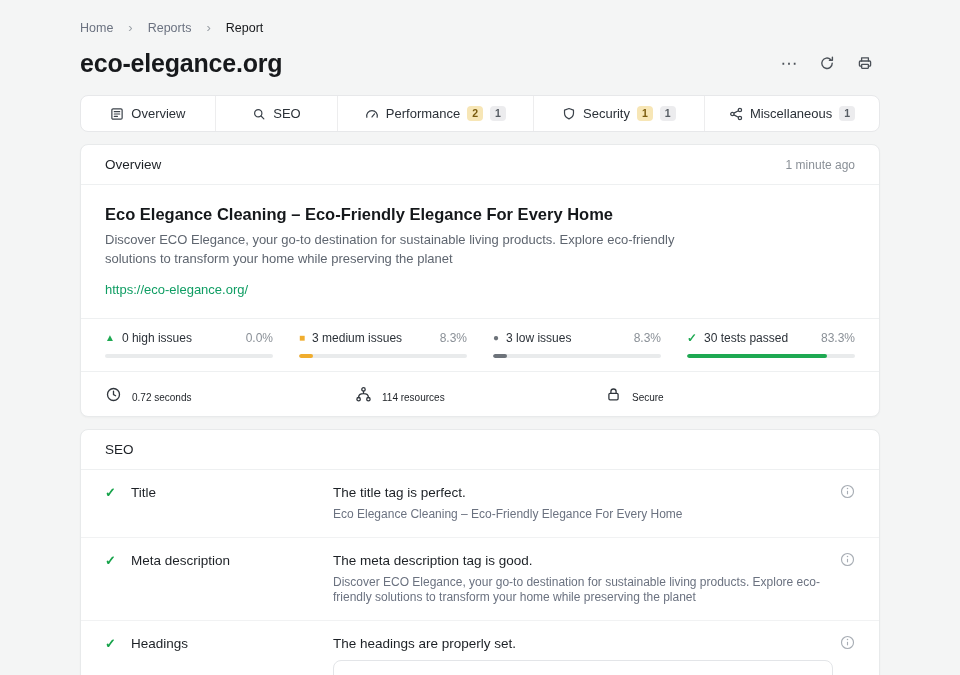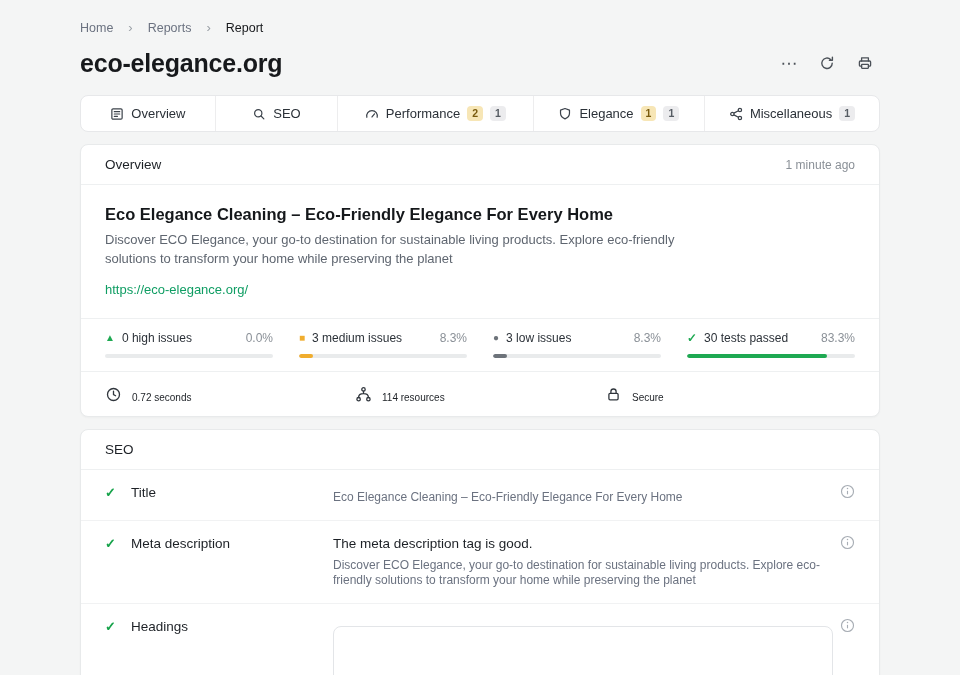--- a/index.html
+++ b/index.html
@@ -145,21 +145,21 @@
       <span>Performance</span>
       <span class="badge warn">2</span>
       <span class="badge neutral">1</span>
     </div>
     <div class="tab" style="flex:173;">
       <span class="ticon">
         <svg width="14" height="14" viewBox="0 0 15 15" fill="none" stroke="currentColor" stroke-width="1.3" stroke-linejoin="round">
           <path d="M7.5 1.6l4.8 1.8v3.3c0 3-2 4.9-4.8 6-2.8-1.1-4.8-3-4.8-6V3.4z"></path>
         </svg>
       </span>
-      <span>Elegance</span>
+      <span>Security</span>
       <span class="badge warn">1</span>
       <span class="badge neutral">1</span>
     </div>
     <div class="tab" style="flex:177;">
       <span class="ticon">
         <svg width="14" height="14" viewBox="0 0 15 15" fill="none" stroke="currentColor" stroke-width="1.3">
           <circle cx="11.7" cy="3.2" r="1.8"></circle>
           <circle cx="3.6" cy="7.5" r="1.8"></circle>
           <circle cx="11.7" cy="11.8" r="1.8"></circle>
           <path d="M5.2 6.6l4.9-2.6M5.2 8.4l4.9 2.6"></path>
@@ -262,20 +262,21 @@
 
   <section class="card">
     <div class="card-header">
       <span class="card-title">SEO</span>
     </div>
 
     <div class="seo-row">
       <span class="row-check">✓</span>
       <span class="row-name">Title</span>
       <div>
+        <div class="row-msg">The title tag is perfect.</div>
         <div class="row-detail">Eco Elegance Cleaning – Eco-Friendly Elegance For Every Home</div>
       </div>
       <span class="info-wrap">
         <svg width="15" height="15" viewBox="0 0 16 16" fill="none" stroke="currentColor" stroke-width="1.2">
           <circle cx="8" cy="8" r="6.4"></circle>
           <line x1="8" y1="7.3" x2="8" y2="11"></line>
           <circle cx="8" cy="4.9" r="0.8" fill="currentColor" stroke="none"></circle>
         </svg>
       </span>
     </div>
@@ -293,20 +294,21 @@
           <line x1="8" y1="7.3" x2="8" y2="11"></line>
           <circle cx="8" cy="4.9" r="0.8" fill="currentColor" stroke="none"></circle>
         </svg>
       </span>
     </div>
 
     <div class="seo-row">
       <span class="row-check">✓</span>
       <span class="row-name">Headings</span>
       <div>
+        <div class="row-msg">The headings are properly set.</div>
         <div class="preview-box"></div>
       </div>
       <span class="info-wrap">
         <svg width="15" height="15" viewBox="0 0 16 16" fill="none" stroke="currentColor" stroke-width="1.2">
           <circle cx="8" cy="8" r="6.4"></circle>
           <line x1="8" y1="7.3" x2="8" y2="11"></line>
           <circle cx="8" cy="4.9" r="0.8" fill="currentColor" stroke="none"></circle>
         </svg>
       </span>
     </div>

